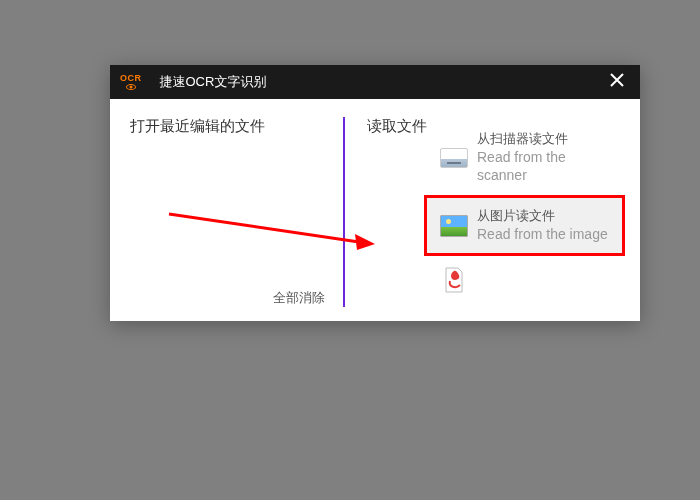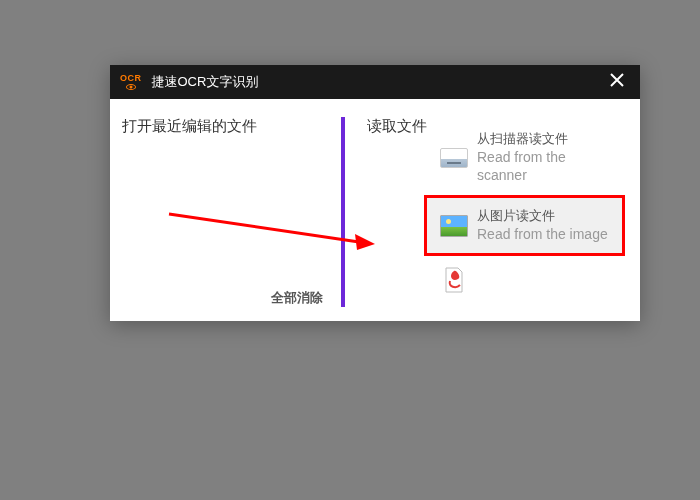--- a/index.html
+++ b/index.html
@@ -19,20 +19,21 @@
     background: #fff;
     box-shadow: 0 4px 20px rgba(0,0,0,0.3);
   }
   .titlebar {
     background: #1a1a1a;
     height: 34px;
     display: flex;
     align-items: center;
     padding: 0 8px 0 10px;
     color: #fff;
+    gap: 8px;
   }
   .ocr-logo {
     display: flex;
     flex-direction: column;
     align-items: center;
     margin-right: 10px;
     line-height: 1;
   }
   .ocr-text {
     font-size: 9px;
@@ -69,22 +70,22 @@
     justify-content: center;
     cursor: pointer;
   }
   .close-btn svg { width: 14px; height: 14px; }
   .body {
     display: flex;
     padding: 18px 0 14px 0;
   }
   .col-left {
     flex: 0 0 235px;
-    padding: 0 18px 0 12px;
-    border-right: 4px solid #6d28d9;
+    padding: 0 18px 0 20px;
+    border-right: 2px solid #6d28d9;
     display: flex;
     flex-direction: column;
   }
   .col-right {
     flex: 1;
     padding: 0 18px 0 22px;
     display: flex;
     flex-direction: row;
   }
   .col-heading {
@@ -127,21 +128,21 @@
   }
   .footer-row {
     display: flex;
     justify-content: flex-end;
     font-size: 13px;
     color: #555;
     margin-top: 10px;
     align-items: center;
     gap: 4px;
   }
-  .link { cursor: pointer; font-weight: bold; }
+  .link { cursor: pointer; }
   .exit-icon svg { width: 13px; height: 13px; vertical-align: middle; }
   
   .ic-scanner {
     width: 28px; height: 20px;
     background: linear-gradient(#fff,#fff) top/100% 55% no-repeat,
                 linear-gradient(#b8c8d8,#9fb4c9) bottom/100% 45% no-repeat;
     border: 1px solid #ccc;
     border-radius: 2px;
     position: relative;
   }

